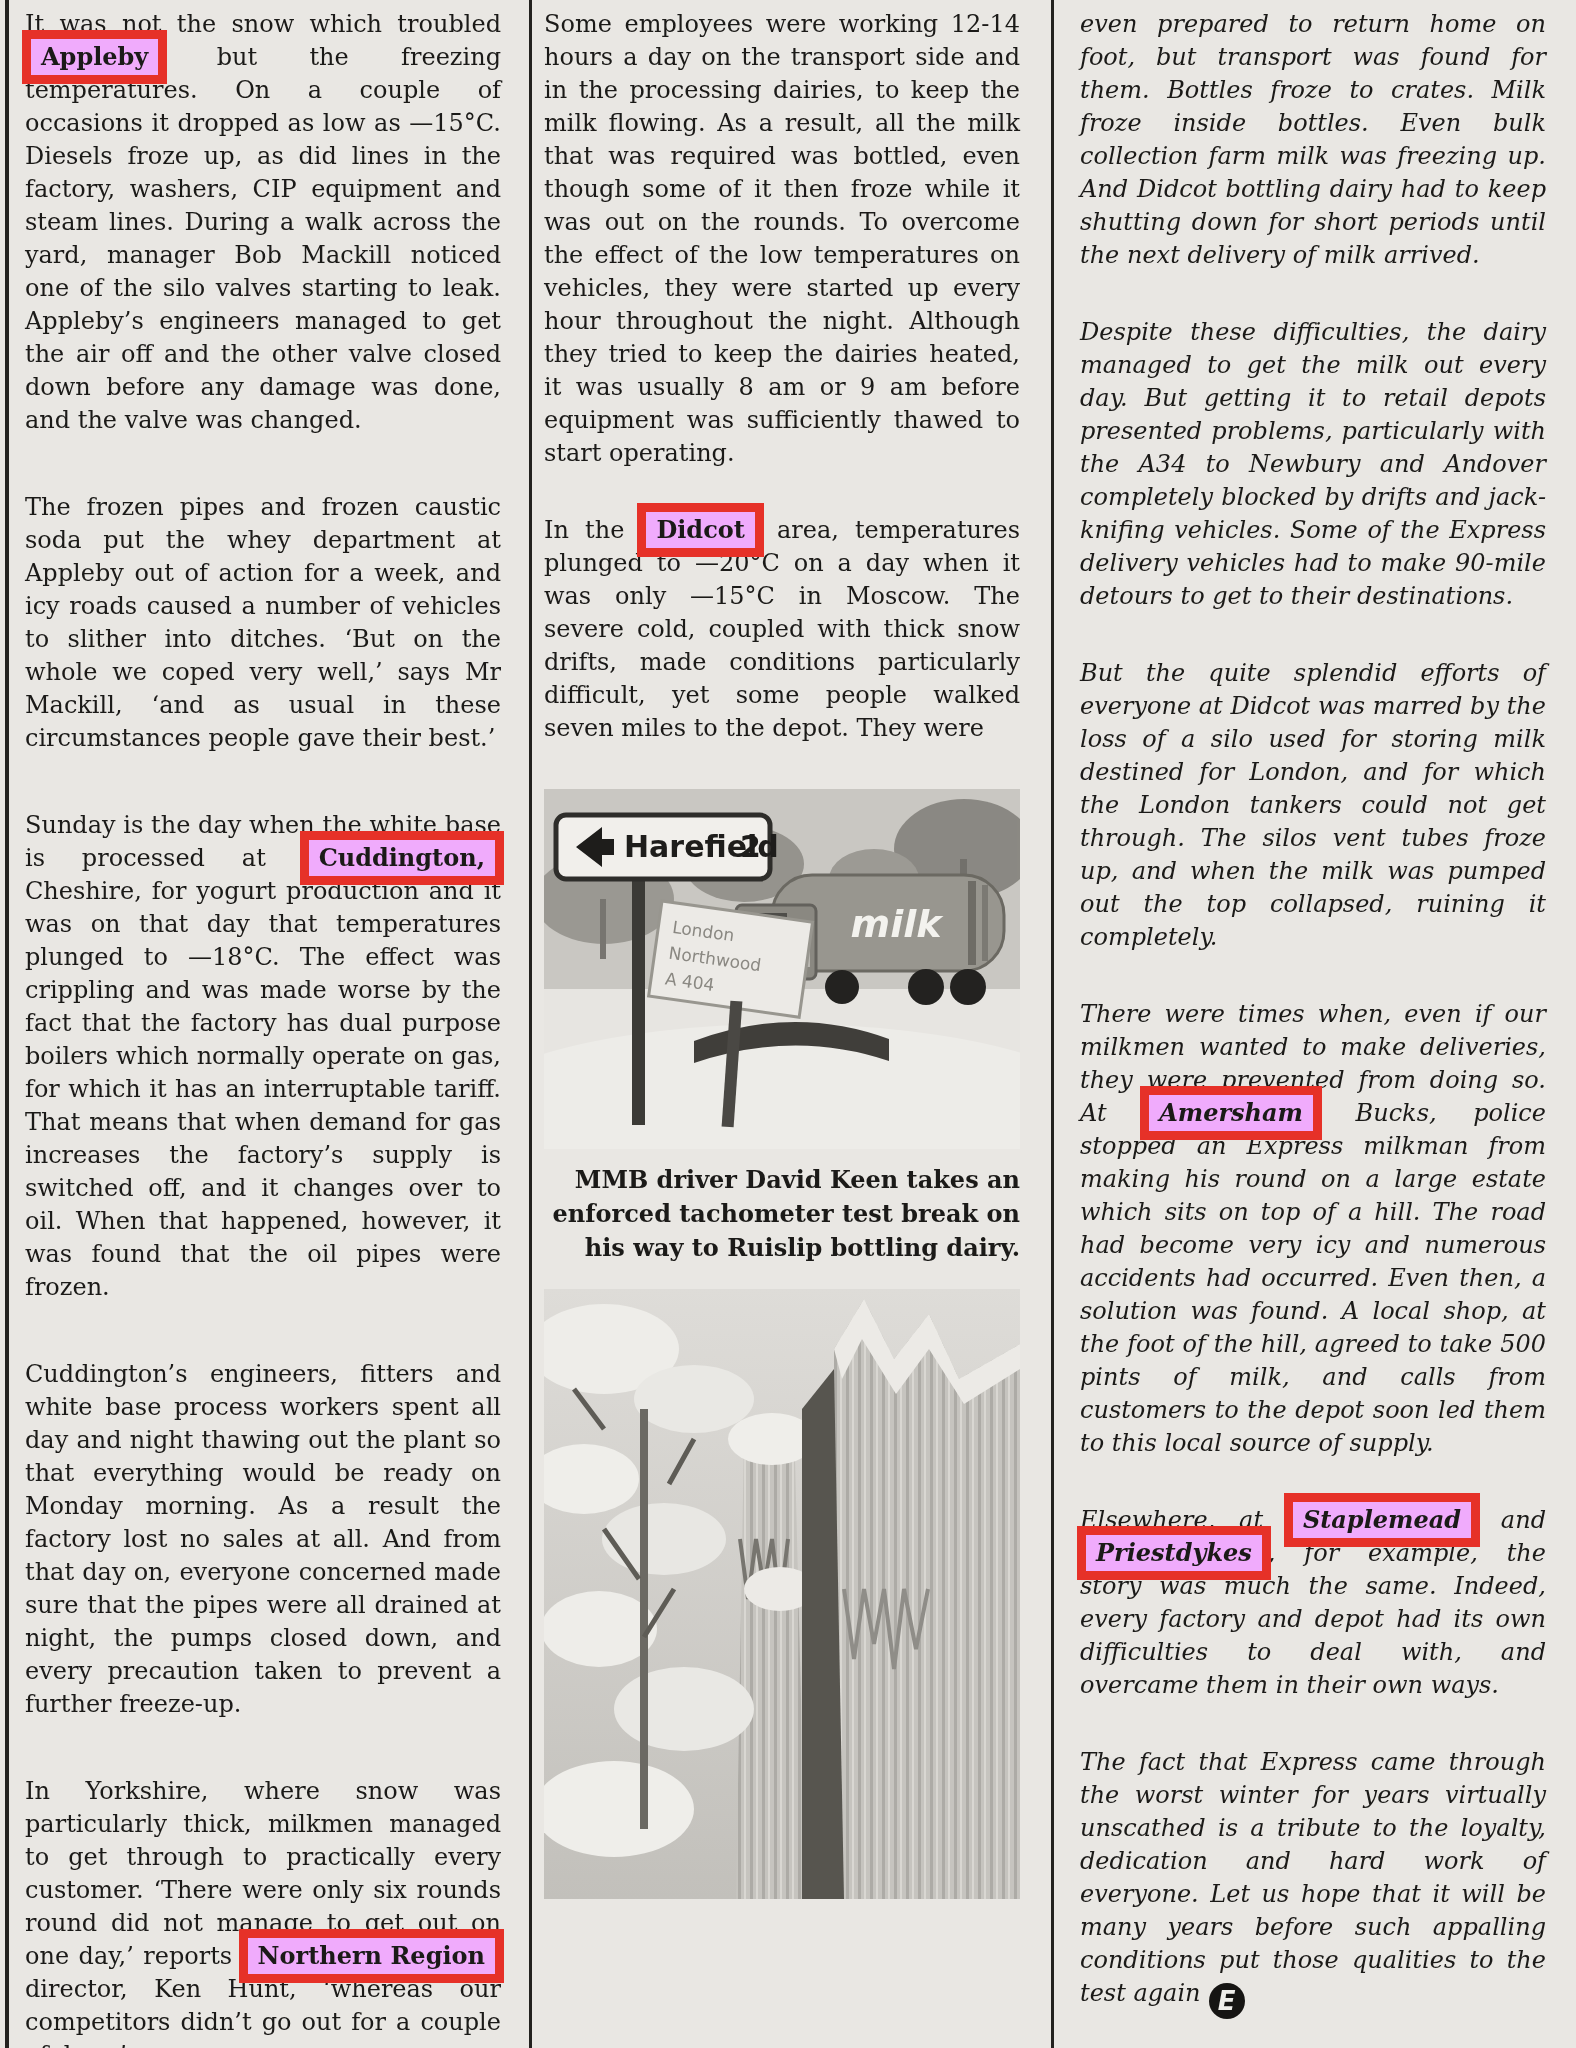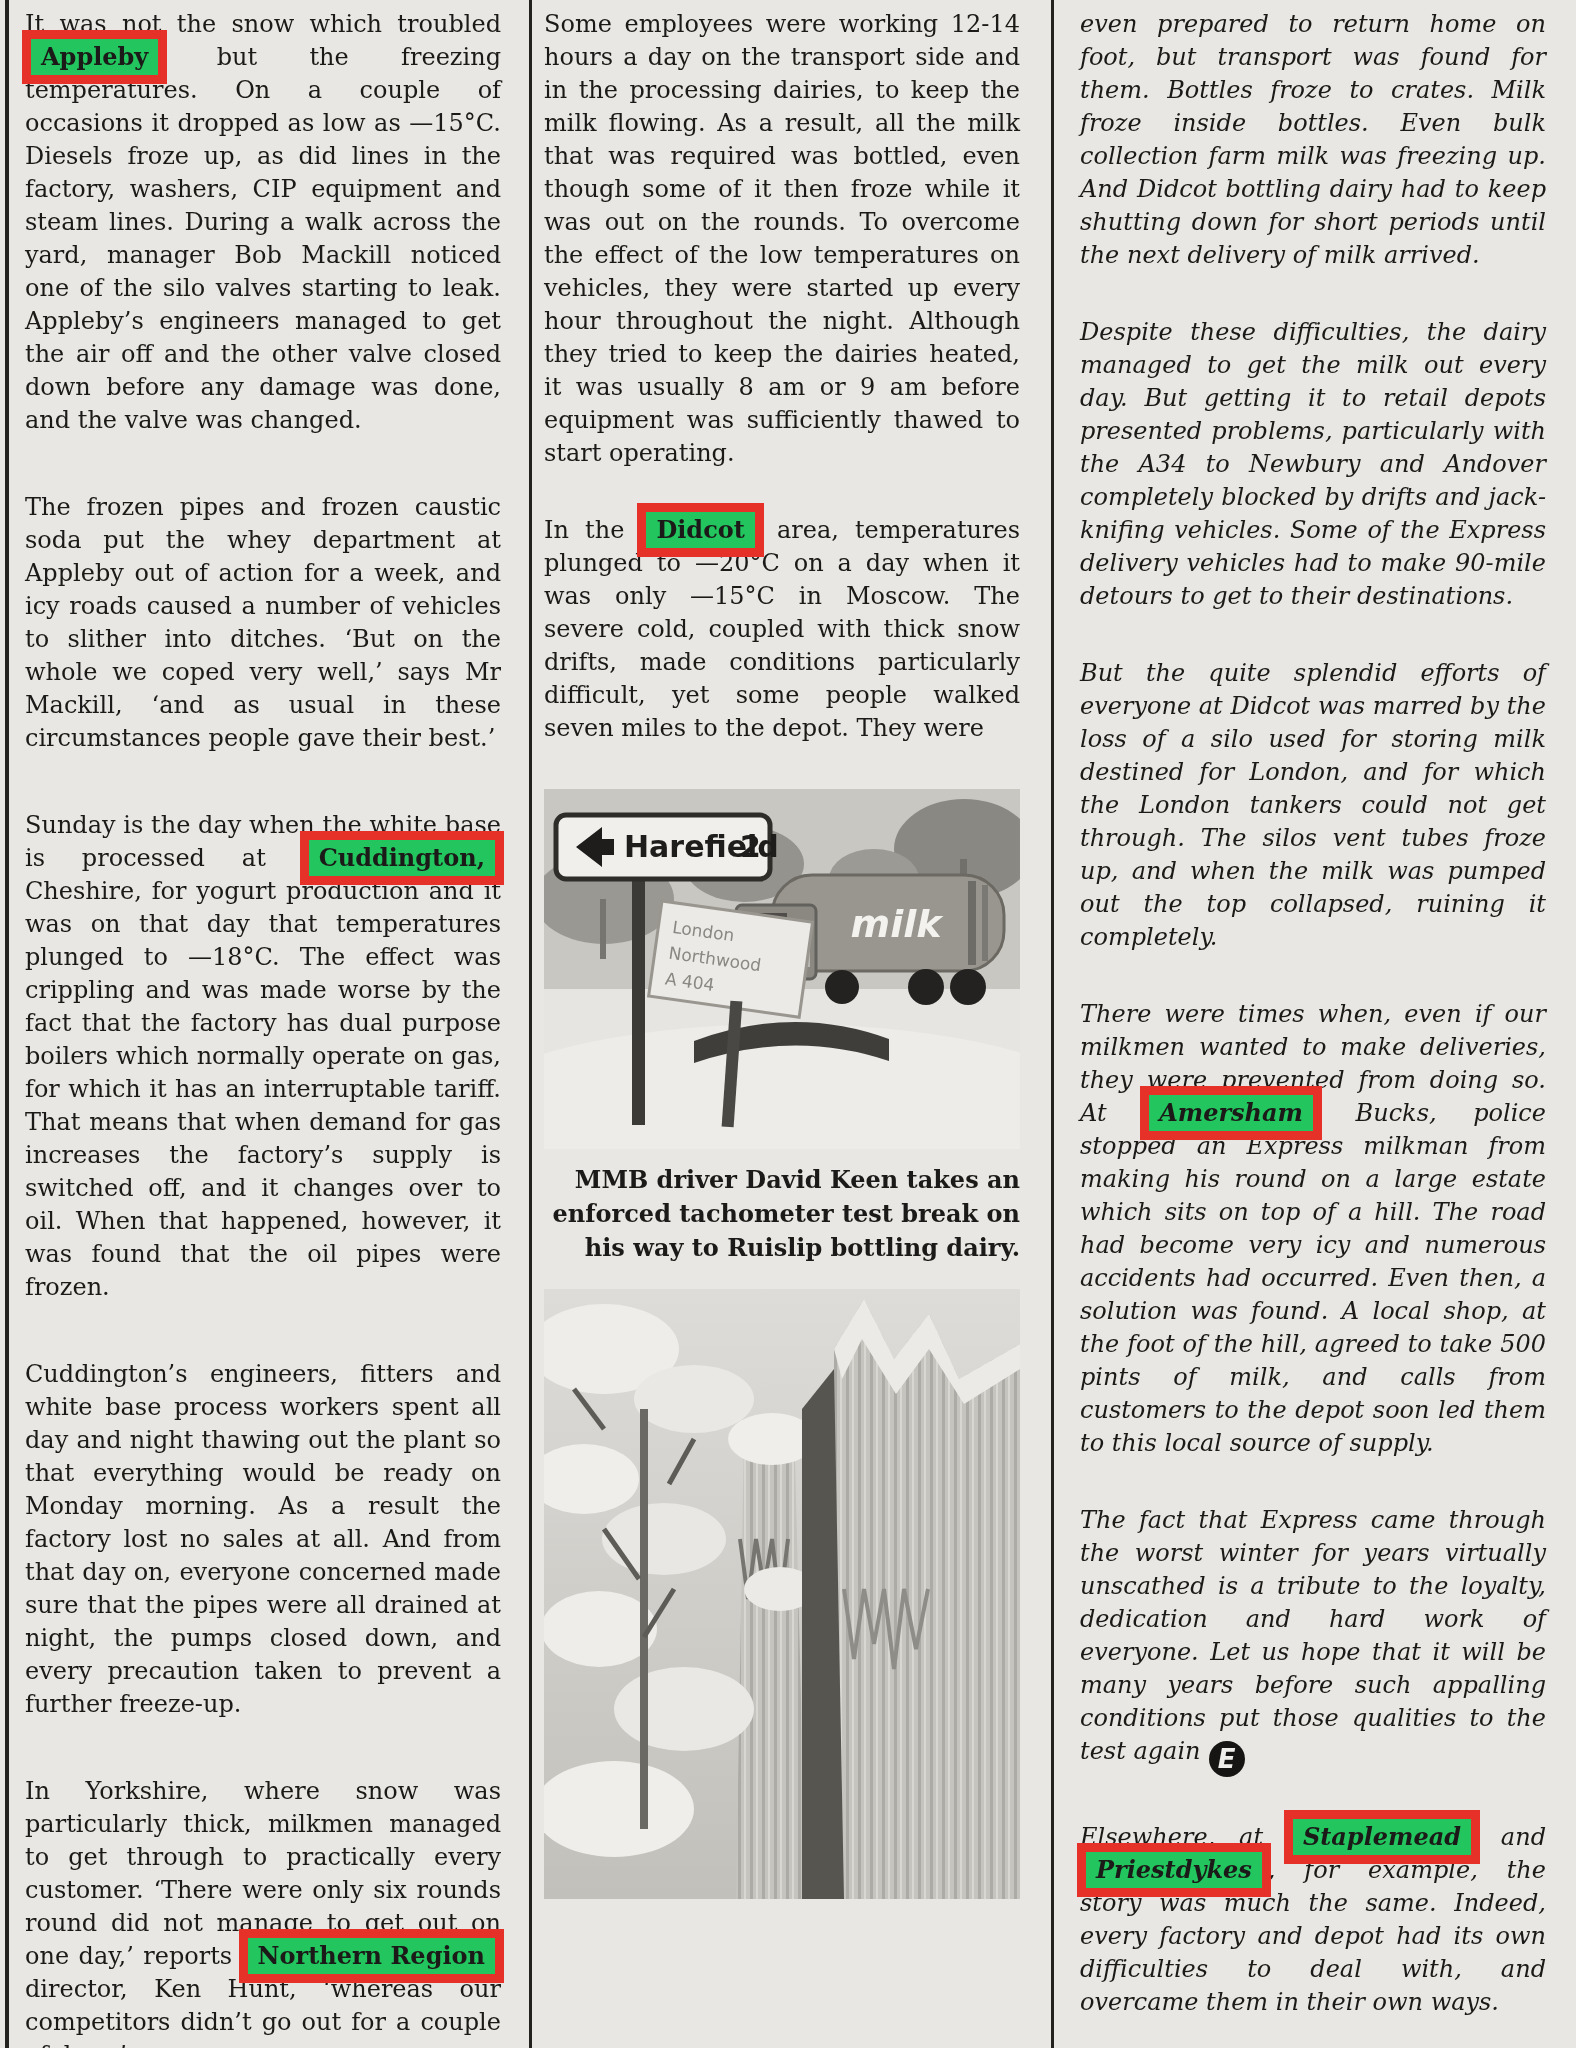--- a/index.html
+++ b/index.html
@@ -16,21 +16,21 @@
     position:absolute;top:8px;bottom:0;
     font-size:24px;line-height:33px;text-align:justify;
   }
   #col1{left:25px;width:476px;}
   #col2{left:544px;width:476px;}
   #col3{left:1080px;width:466px;font-style:italic;}
   .para{margin:0 0 44px 0;}
   #col1 .para{margin-bottom:54px;}
   .hl{
     display:inline-block;font-weight:bold;white-space:nowrap;
-    background:#22c55e;border:9px solid #e63128;
+    background:#f0abfc;border:9px solid #e63128;
     padding:1px 10px;line-height:34px;margin:-12px -3px;
     position:relative;z-index:2;
   }
   .photo{display:block;margin:30px 0 0 0;background:#cfcdc8;}
   #photo2{margin-top:24px;}
   .caption{font-weight:bold;text-align:right;font-size:24px;line-height:34px;margin:14px 0 0 0;}
   .endmark{
     display:inline-block;width:36px;height:36px;border-radius:50%;
     background:#161513;color:#efeeea;
     font-family:"DejaVu Sans", sans-serif;font-weight:bold;
@@ -140,15 +140,15 @@
     </g>
   </svg>
 
 </div>
 
 <div class="col" id="col3">
   <p class="para"><span>even prepared to return home on foot, but transport was found for them. Bottles froze to crates. Milk froze inside bottles. Even bulk collection farm milk was freezing up. And Didcot bottling dairy had to keep shutting down for short periods until the next delivery of milk arrived.</span></p>
   <p class="para"><span>Despite these difficulties, the dairy managed to get the milk out every day. But getting it to retail depots presented problems, particularly with the A34 to Newbury and Andover completely blocked by drifts and jack-knifing vehicles. Some of the Express delivery vehicles had to make 90-mile detours to get to their destinations.</span></p>
   <p class="para"><span>But the quite splendid efforts of everyone at Didcot was marred by the loss of a silo used for storing milk destined for London, and for which the London tankers could not get through. The silos vent tubes froze up, and when the milk was pumped out the top collapsed, ruining it completely.</span></p>
   <p class="para"><span>There were times when, even if our milkmen wanted to make deliveries, they were prevented from doing so. At </span><span class="hl">Amersham</span><span> Bucks, police stopped an Express milkman from making his round on a large estate which sits on top of a hill. The road had become very icy and numerous accidents had occurred. Even then, a solution was found. A local shop, at the foot of the hill, agreed to take 500 pints of milk, and calls from customers to the depot soon led them to this local source of supply.</span></p>
+  <p class="para"><span>Elsewhere, at </span><span class="hl">Staplemead</span><span> and </span><span class="hl">Priestdykes</span><span>, for example, the story was much the same. Indeed, every factory and depot had its own difficulties to deal with, and overcame them in their own ways.</span></p>
   <p class="para"><span>The fact that Express came through the worst winter for years virtually unscathed is a tribute to the loyalty, dedication and hard work of everyone. Let us hope that it will be many years before such appalling conditions put those qualities to the test again</span><span class="endmark">E</span></p>
-  <p class="para"><span>Elsewhere, at </span><span class="hl">Staplemead</span><span> and </span><span class="hl">Priestdykes</span><span>, for example, the story was much the same. Indeed, every factory and depot had its own difficulties to deal with, and overcame them in their own ways.</span></p>
 </div>
 
 </body></html>

